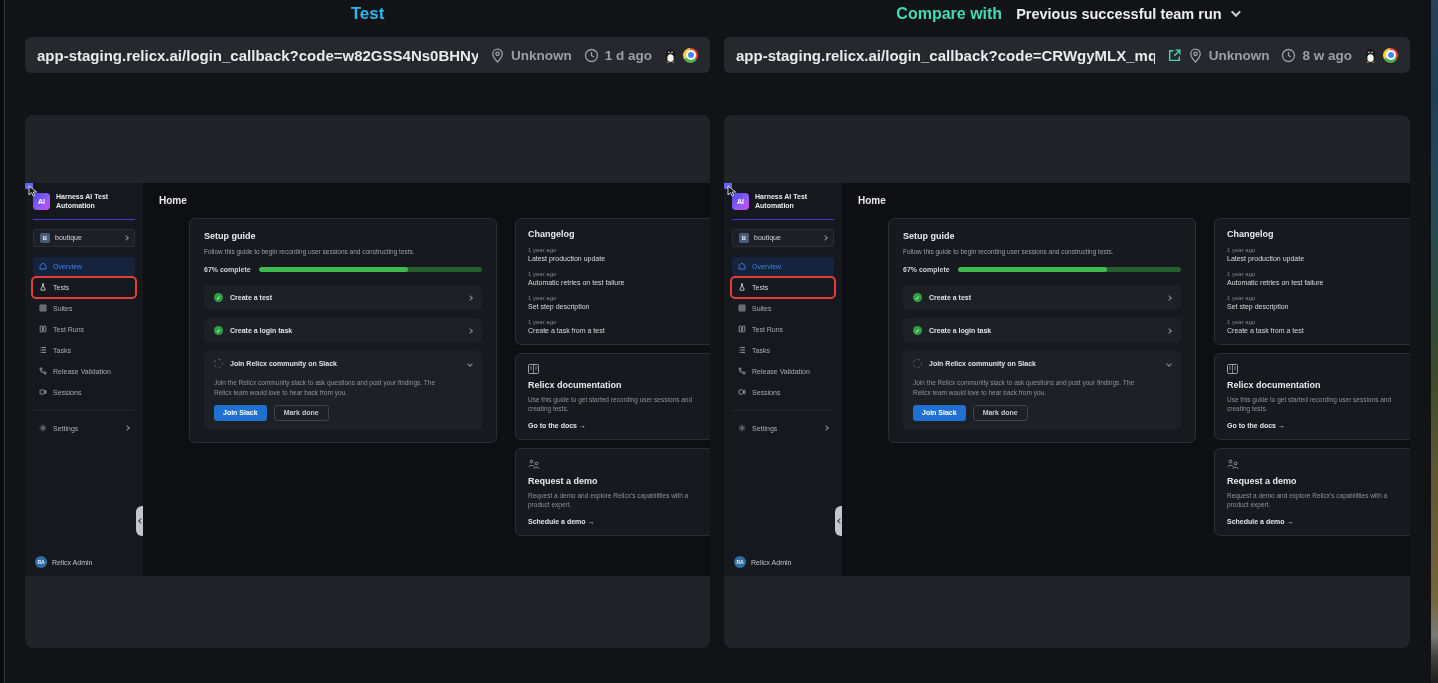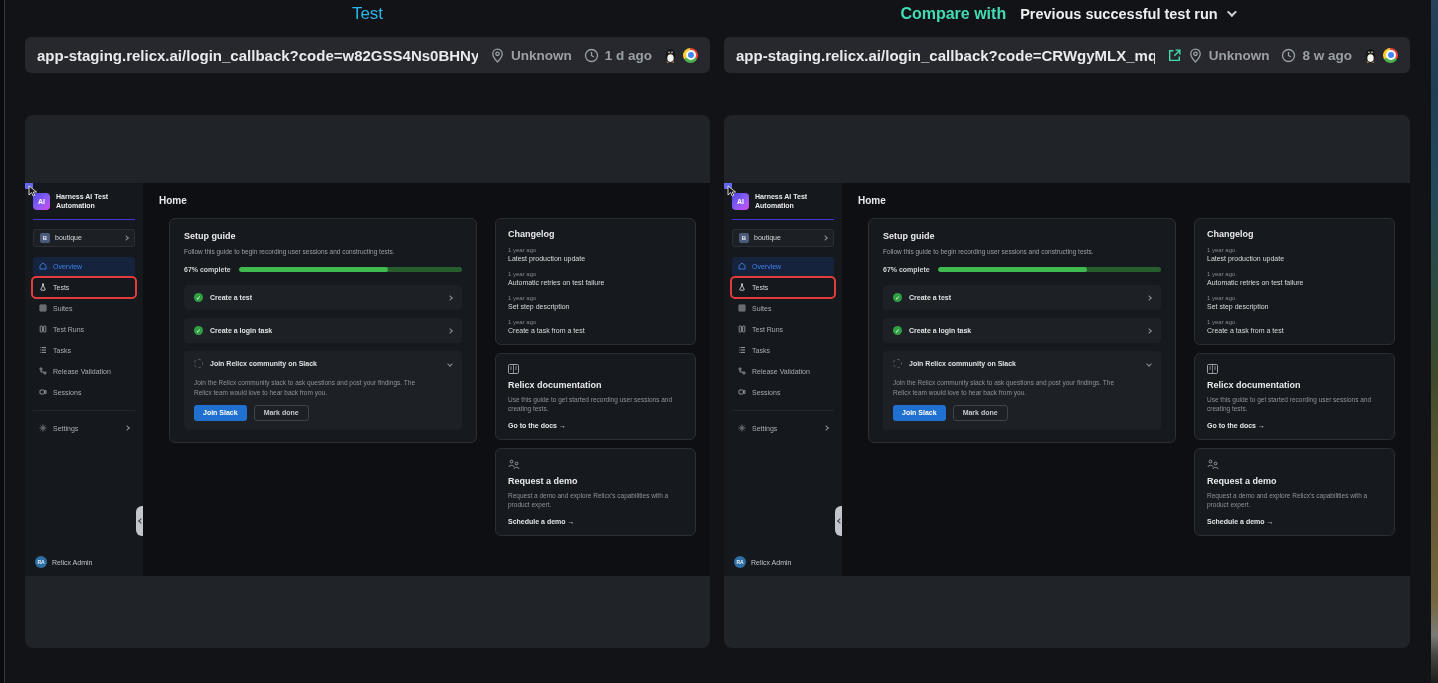--- a/index.html
+++ b/index.html
@@ -13,21 +13,21 @@
   .left-edge { position:absolute; left:0; top:0; width:5px; height:100%;
     background:#0a0b0d; border-right:1px solid #34373d; }
   .right-edge { position:absolute; right:0; top:0; width:7px; height:100%;
     background:linear-gradient(180deg,#27405c 0%,#1f3e55 14%,#24485a 28%,#2d4a3c 44%,#3d4a2a 55%,#5c5632 68%,#6b5d36 80%,#75663d 88%,#7a7a78 93%,#44443f 96%,#1d1d1d 100%); }
 
   .col { position:absolute; top:0; height:100%; }
   #col-left  { left:25px;  width:685px; }
   #col-right { left:724px; width:686px; }
 
   .col-header { height:27px; display:flex; align-items:center; justify-content:center; gap:14px; }
-  .title-left  { font-size:17px; font-weight:normal; color:var(--test_title,#2ab7ec); }
+  .title-left  { font-size:17px; font-weight:bold; color:var(--test_title,#2ab7ec); }
   .title-right { font-size:16px; font-weight:bold; color:var(--compare_title,#41dcb4); }
   .dropdown { display:flex; align-items:center; gap:9px; color:#eceef0; font-size:14.5px; font-weight:bold; cursor:pointer; }
   .chev { display:inline-block; border-right:2px solid #cfd2d6; border-bottom:2px solid #cfd2d6; width:7px; height:7px; transform:rotate(45deg) translateY(-2px); }
 
   .url-bar { position:absolute; top:37px; left:0; right:0; height:36px;
     background:#26282d; border-radius:6px; display:flex; align-items:center; padding:0 12px; }
   .url-text { font-size:15px; font-weight:bold; color:#e9eaec; white-space:nowrap; overflow:hidden; flex:0 1 auto; }
   .url-meta { display:flex; align-items:center; gap:6px; margin-left:12px; flex:0 0 auto; }
   .meta-label { font-size:13.5px; font-weight:bold; color:#9aa0a6; margin-right:6px; }
   .icon-svg { display:inline-block; vertical-align:middle; }
@@ -85,21 +85,21 @@
   .collapse-handle { position:absolute; right:0; bottom:40px; width:7px; height:30px;
     background:#c3c6cc; border-radius:6px 0 0 6px; cursor:pointer; display:flex; align-items:center; justify-content:center; }
   .collapse-handle .chev-sm { border-color:#3a3d42; margin-left:2px; }
 
   .app-main { flex:1; position:relative; background:#0d0f12; display:flex; flex-direction:column; }
   .app-header { padding:12px 16px 10px 16px; }
   .app-title { font-size:10px; font-weight:bold; color:#e8eaec; }
   .main-cols { display:flex; gap:18px; padding:2px 14px 0 26px; align-items:flex-start; }
 
   .card { background:#16191d; border:1px solid #2b2e33; border-radius:6px; }
-  .setup-card { width:308px; padding:12px 14px; }
+  .setup-card { width:308px; padding:12px 14px;margin-left:20px; }
   .card-h1 { font-size:9px; font-weight:bold; color:#e8eaec; }
   .card-sub { font-size:6.5px; color:#9ba0a6; margin-top:6px; line-height:1.4; }
   .progress-row { display:flex; align-items:center; gap:8px; margin-top:10px; }
   .progress-label { font-size:7px; font-weight:bold; color:#d0d3d6; white-space:nowrap; }
   .progress-track { flex:1; height:5px; border-radius:3px; background:#265f2d; overflow:hidden; }
   .progress-fill { height:100%; border-radius:3px; background:var(--progress_green,#40b94f); }
 
   .steps { margin-top:12px; display:flex; flex-direction:column; gap:8px; }
   .step { background:#1d2025; border-radius:4px; cursor:pointer; }
   .step-row { display:flex; align-items:center; gap:7px; height:25px; padding:0 10px; }
@@ -337,21 +337,21 @@
     </div>
   </div>
 </div>
     </div>
   </div>
 
   <div class="col" id="col-right">
     <div class="col-header">
       <span class="title-right">Compare with</span>
       <span class="dropdown">
-        <span>Previous successful test run</span>
+        <span>Previous successful team run</span>
         <span class="chev"></span>
       </span>
     </div>
     <div class="url-bar">
       <span class="url-text">app-staging.relicx.ai/login_callback?code=CRWgyMLX_mqYPe...</span>
       <span class="url-meta">
         <svg class="icon-svg" width="15" height="15" viewBox="0 0 14 14">
             <path d="M6 2.5 H2.5 V11.5 H11.5 V8" fill="none" stroke="#41dcb4" stroke-width="1.3"></path>
             <path d="M8 2 H12 V6 M12 2 L6.8 7.2" fill="none" stroke="#41dcb4" stroke-width="1.3"></path>
           </svg>

